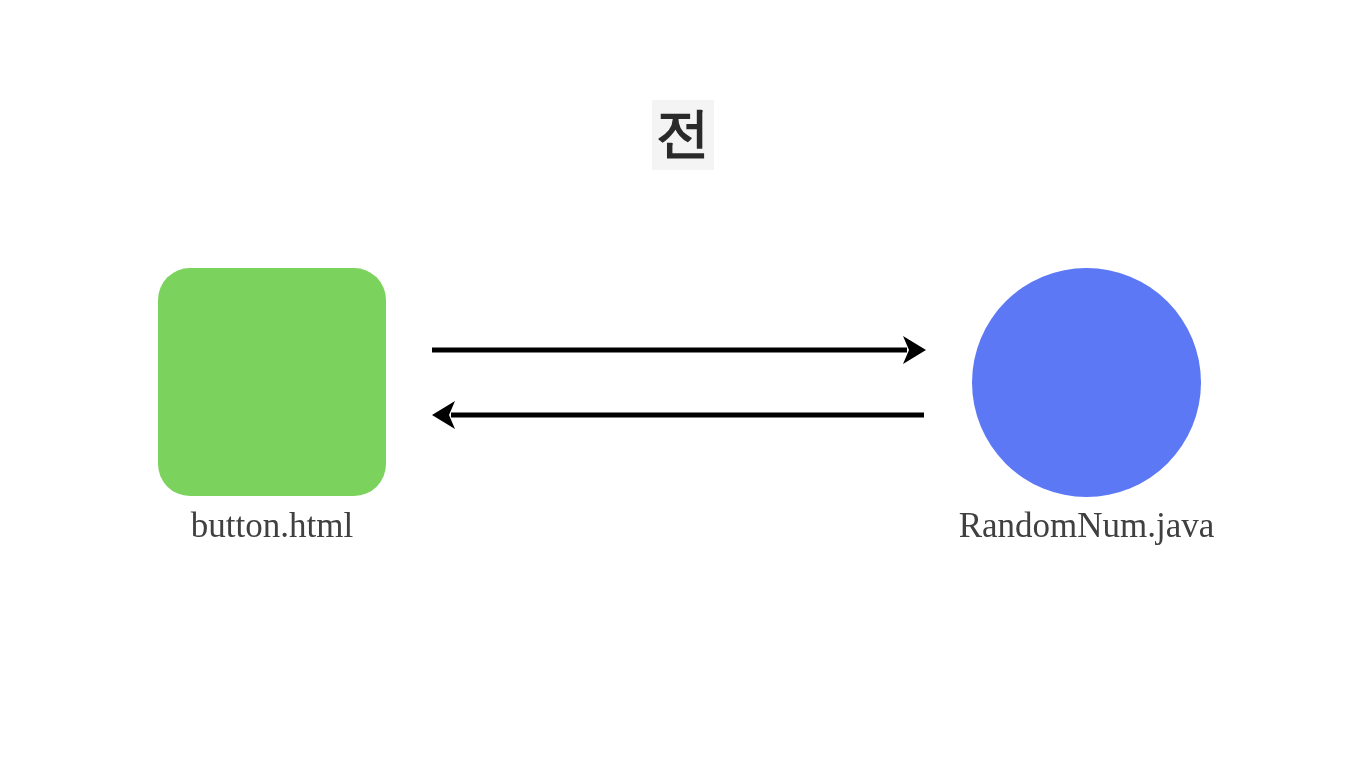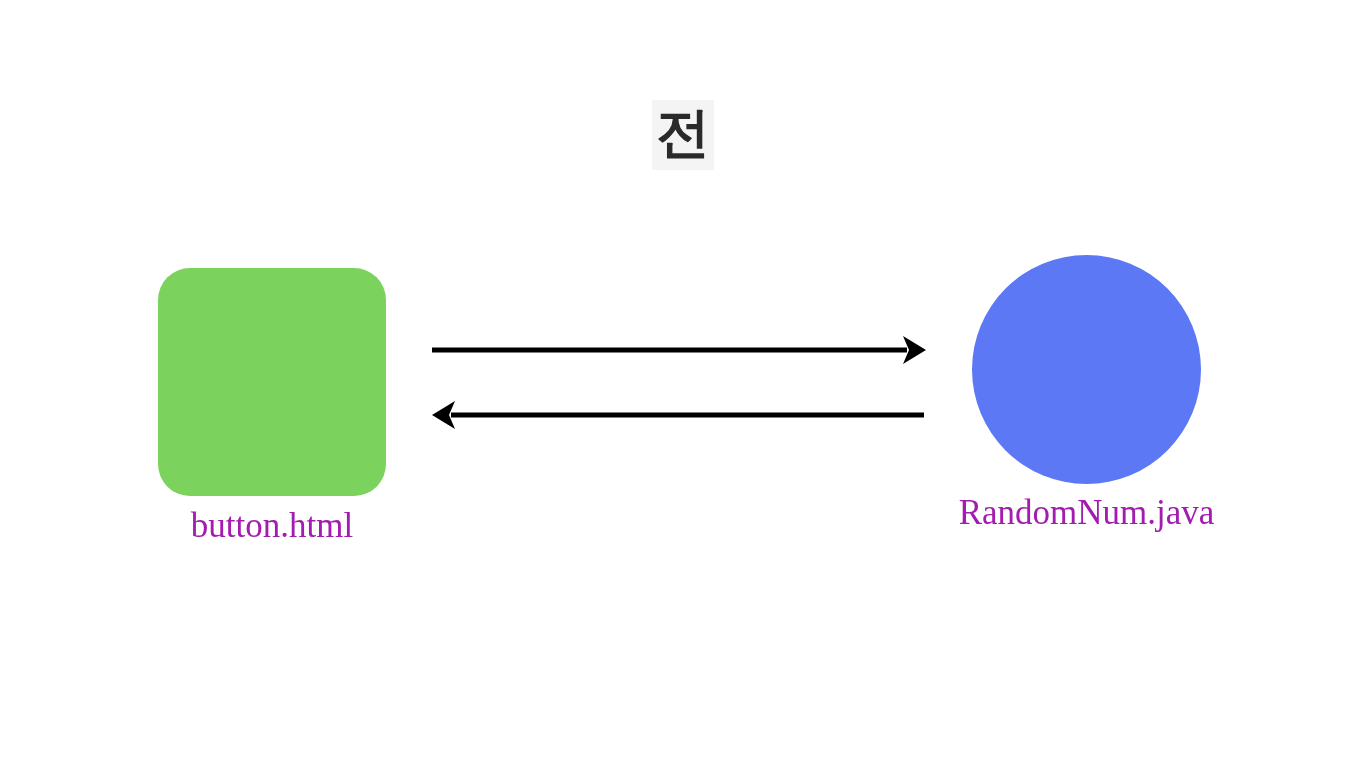--- a/index.html
+++ b/index.html
@@ -69,34 +69,34 @@
 
   .node-label {
     position: absolute;
     top: 236px;
     left: 50%;
     transform: translateX(-50%);
     white-space: nowrap;
     font-family: "Liberation Serif", "DejaVu Serif", serif;
     font-size: 35px;
     font-weight: normal;
-    color: #a21caf;
+    color: #404040;
     line-height: 1.25;
   }
 
   #node-button {
     left: 158px;
     top: 268px;
     width: 228px;
     height: 228px;
   }
 
   #node-random {
     left: 972px;
-    top: 255px;
+    top: 268px;
     width: 229px;
     height: 229px;
   }
 
   
   #arrow-layer {
     position: absolute;
     left: 0;
     top: 0;
     width: 1366px;

